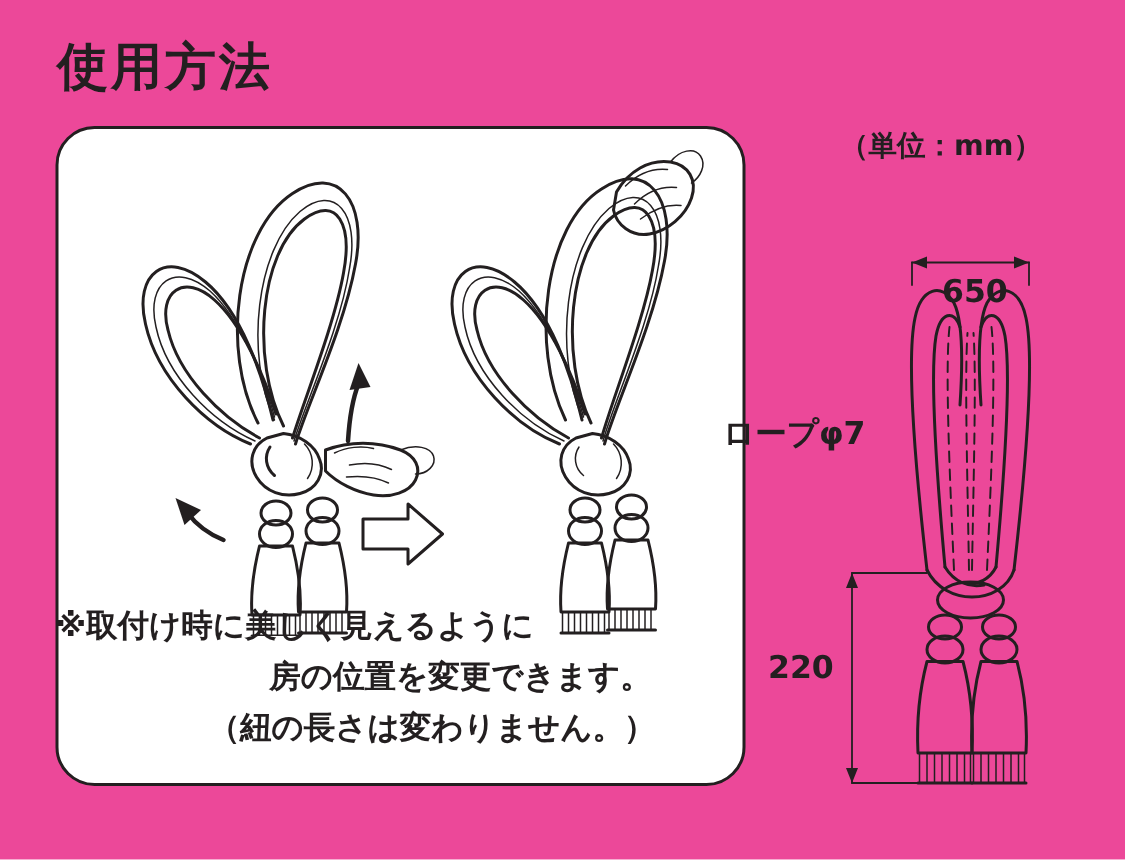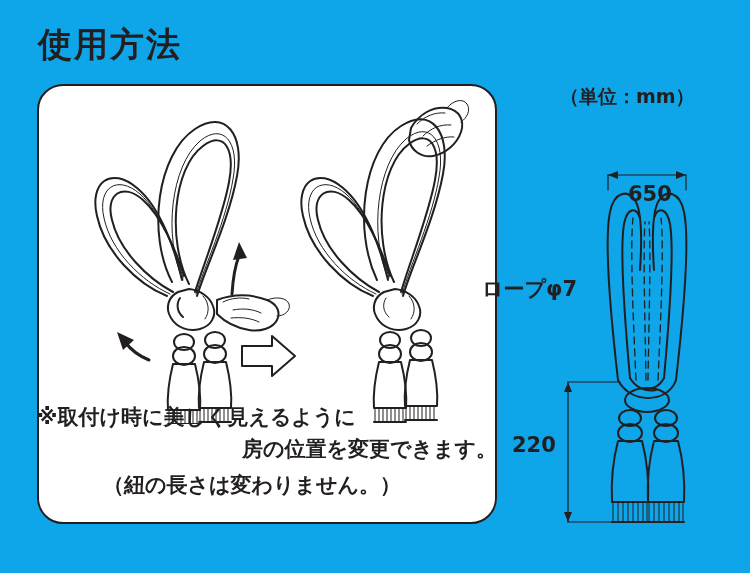--- a/index.html
+++ b/index.html
@@ -4,21 +4,21 @@
 <style>
   html, body {
     margin: 0;
     padding: 0;
     background: #ffffff;
   }
   #page {
     position: relative;
     width: 750px;
     height: 573px;
-    background: #0ea5e9;
+    background: #ec4899;
     font-family: "DejaVu Sans", sans-serif;
     color: #231f20;
     overflow: hidden;
   }
   #title {
     position: absolute;
     left: 38px;
     top: 22px;
     font-size: 34px;
     font-weight: 700;
@@ -54,22 +54,22 @@
   }
   #caption-block div {
     text-align: center;
     font-size: 21px;
     font-weight: 700;
     line-height: 34px;
     color: #231f20;
     white-space: nowrap;
   }
   #caption-block div.l1 { text-align: left; }
-  #caption-block div.l2 { text-align: right; padding-left: 80px; font-family: Liberation Mono, monospace; }
-  #caption-block div.l3 { text-align: left; padding-left: 66px; }
+  #caption-block div.l2 { text-align: center; padding-left: 80px; }
+  #caption-block div.l3 { text-align: left; padding-left: 102px; }
   .dimlabel {
     position: absolute;
     font-size: 21px;
     font-weight: 700;
     color: #231f20;
     white-space: nowrap;
   }
   #label-650 { left: 628px; top: 150px; margin-top: 32px; }
   #label-220 { left: 512px; top: 433px; }
   #label-rope { left: 482px; top: 275px; }

